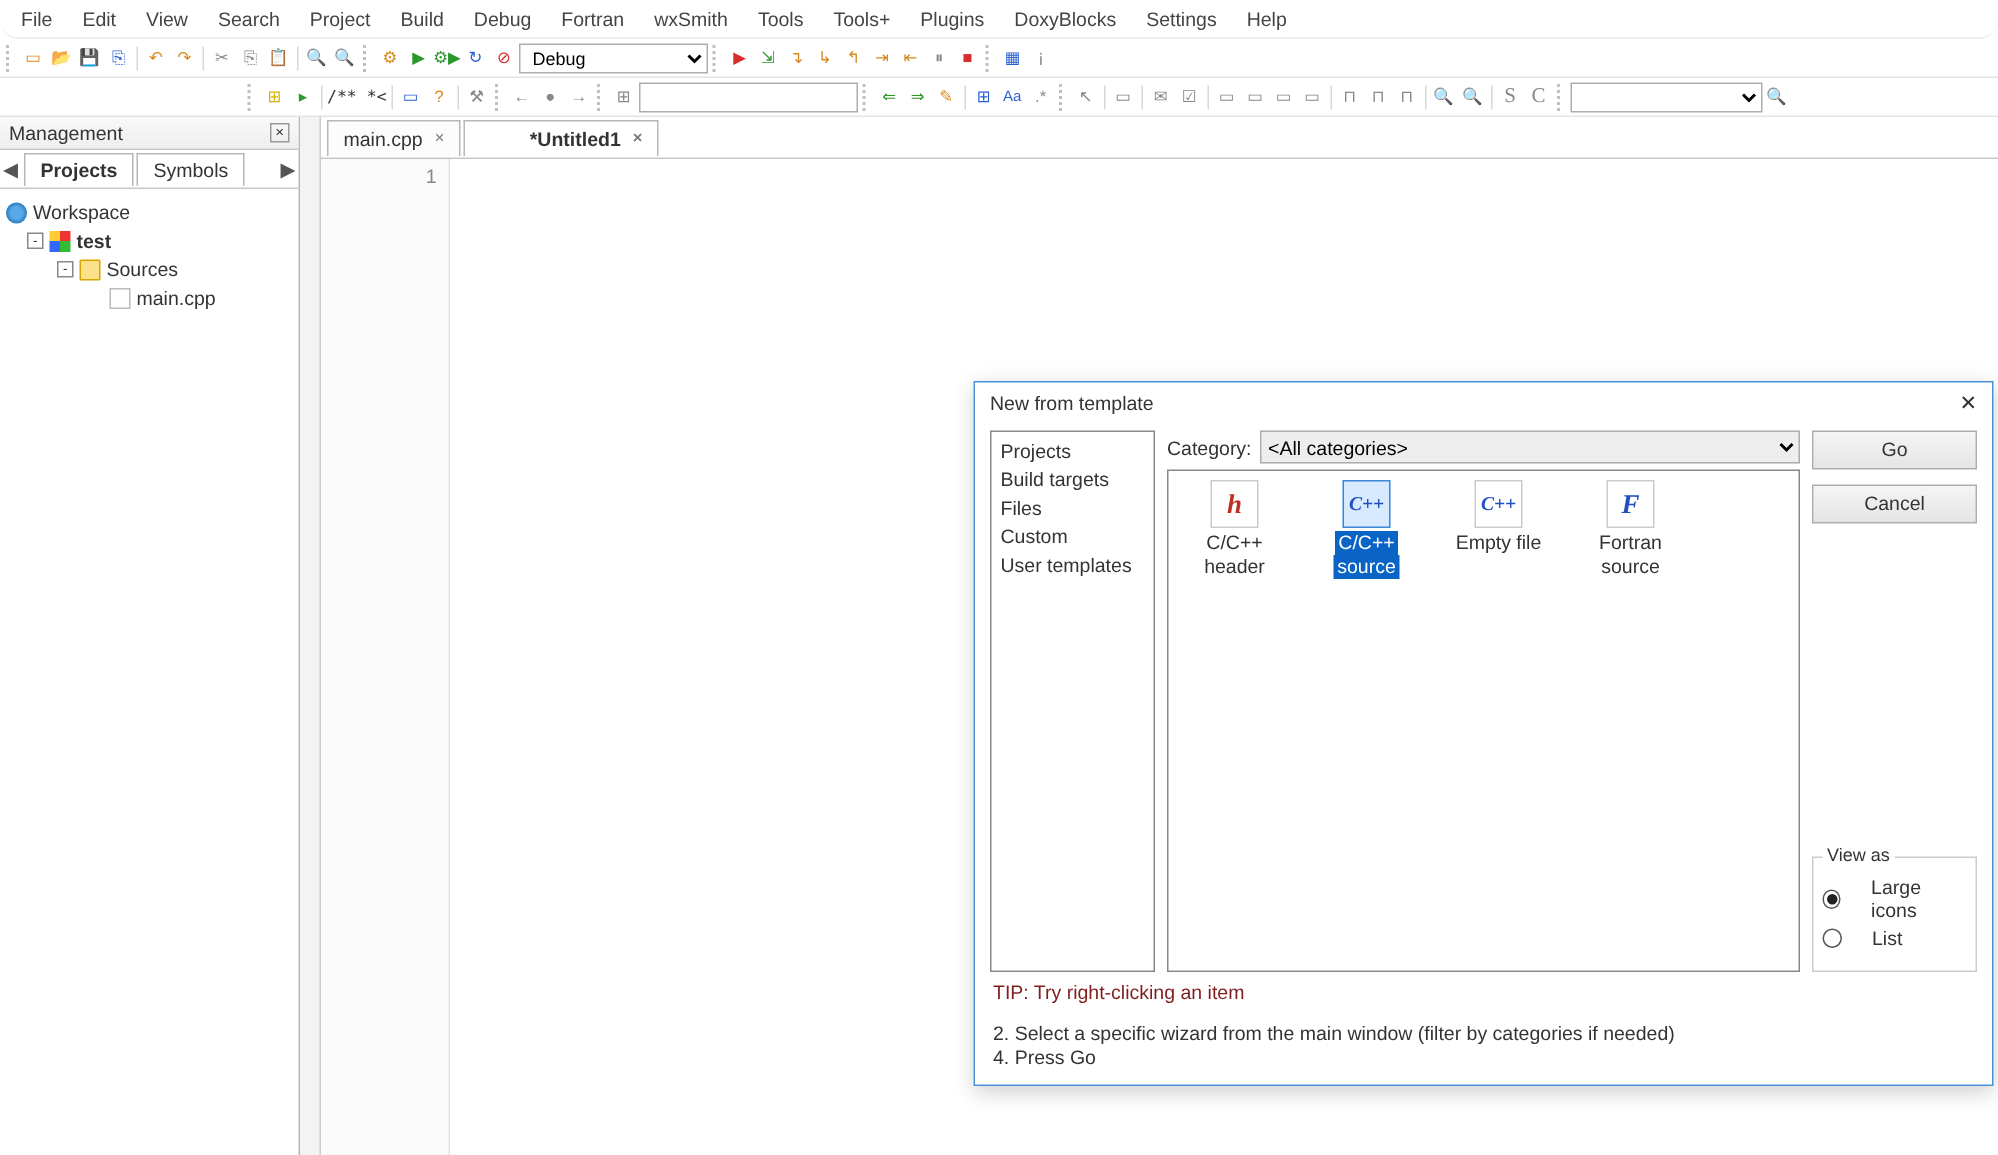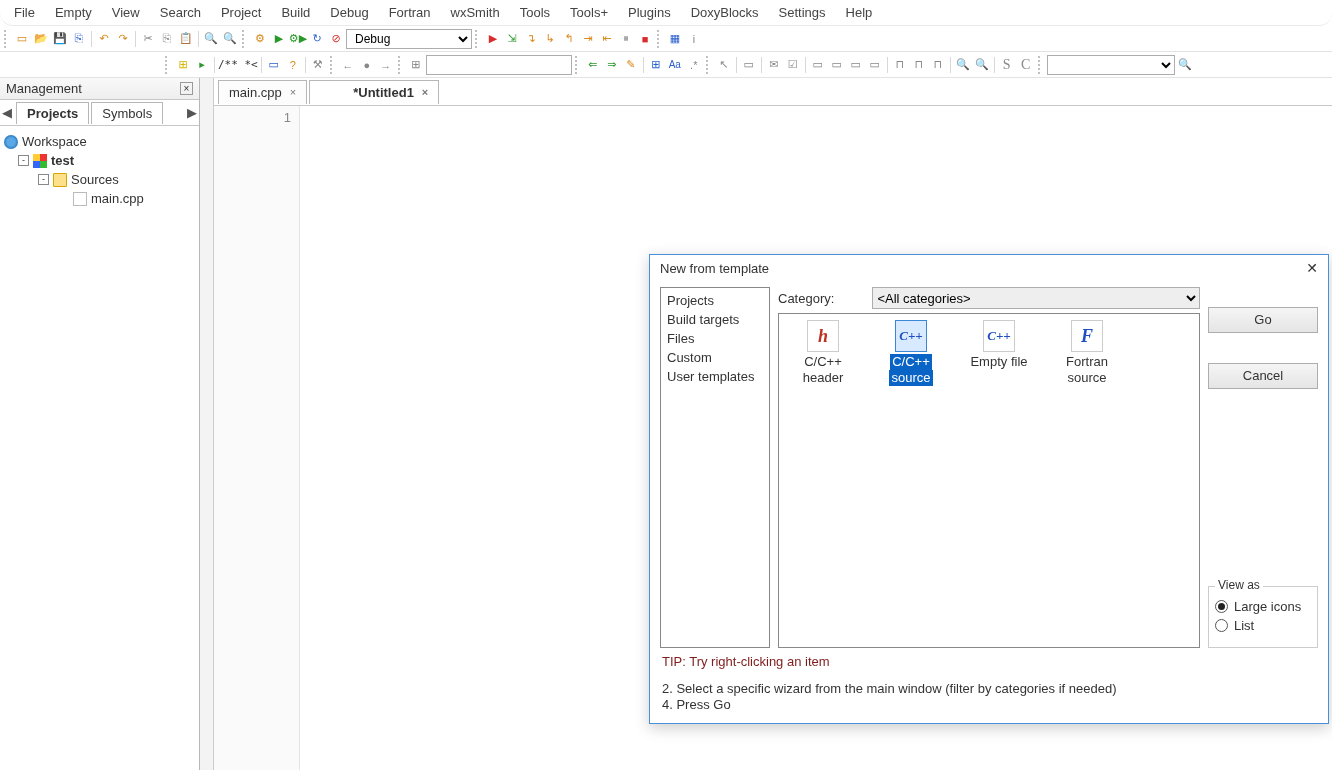--- a/index.html
+++ b/index.html
@@ -50,51 +50,51 @@
 
 
 .dialog { position: absolute; left: 649px; top: 254px; width: 680px; height: 470px; background: #fff; border: 1px solid #4a90d9; box-shadow: 0 4px 14px rgba(0,0,0,0.2); display: flex; flex-direction: column; }
 .dlg-title { display: flex; justify-content: space-between; align-items: center; padding: 5px 10px; font-size: 14px; }
 .dlg-close { font-size: 14px; font-family: sans-serif; }
 .dlg-body { flex: 1; display: flex; padding: 6px 10px 0 10px; gap: 8px; }
 .dlg-left { width: 110px; border: 1px solid #888; padding: 3px 2px; }
 .dlg-left div { padding: 2px 4px; }
 .dlg-mid { flex: 1; display: flex; flex-direction: column; gap: 4px; }
 .dlg-cat-row { display: flex; align-items: center; gap: 6px; }
-.dlg-cat-row select { flex: 1; height: 22px; border: 1px solid #adadad; background: #eee; margin-left: 32px; }
+.dlg-cat-row select { flex: 1; height: 22px; border: 1px solid #adadad; background: #eee; }
 .dlg-icons { flex: 1; border: 1px solid #888; padding: 6px; display: flex; gap: 12px; align-items: flex-start; }
 .tpl-item { width: 76px; text-align: center; }
 .tpl-item .ico { width: 32px; height: 32px; margin: 0 auto 2px; border: 1px solid #ccc; background: #fff; display: flex; align-items: center; justify-content: center; font-weight: bold; font-style: italic; font-size: 18px; font-family: serif; }
 .tpl-item.selected .lbl { background: #0a64c6; color: #fff; }
 .tpl-item .lbl { display: inline-block; padding: 0 2px; line-height: 16px; }
 .dlg-right { width: 110px; display: flex; flex-direction: column; gap: 10px; }
-.dlg-btn { height: 26px; background: linear-gradient(#f5f5f5,#e5e5e5); border: 1px solid #adadad; text-align: center; line-height: 24px; margin-top: 20px; }
+.dlg-btn { height: 26px; background: linear-gradient(#f5f5f5,#e5e5e5); border: 1px solid #adadad; text-align: center; line-height: 24px; }
 .view-as { border: 1px solid #ccc; padding: 8px 6px 10px; margin-top: auto; position: relative; }
 .view-as .legend { position: absolute; top: -9px; left: 6px; background: #fff; padding: 0 3px; font-size: 12px; }
-.radio-row { display: flex; align-items: center; gap: 6px; margin: 4px 0; }
+.radio-row { display: flex; align-items: center; gap: 20px; margin: 4px 0; }
 .radio { width: 13px; height: 13px; border: 1px solid #555; border-radius: 50%; display: inline-flex; align-items: center; justify-content: center; }
 .radio.checked::after { content: ''; width: 7px; height: 7px; background: #222; border-radius: 50%; }
 .dlg-foot { padding: 6px 12px 10px; }
 .tip { color: #7f1d1d; margin-bottom: 12px; }
 .steps div { margin: 1px 0; }
 
 
 .i-green { color: #2a982a; }
 .i-red { color: #d92c2c; }
 .i-blue { color: #2a5fd0; }
 .i-orange { color: #d98a1f; }
 .i-gray { color: #888; }
 .i-yellow { color: #d4b400; }
 </style>
 </head>
 <body>
 
 <div class="menubar">
   <span>File</span>
-  <span>Empty</span>
+  <span>Edit</span>
   <span>View</span>
   <span>Search</span>
   <span>Project</span>
   <span>Build</span>
   <span>Debug</span>
   <span>Fortran</span>
   <span>wxSmith</span>
   <span>Tools</span>
   <span>Tools+</span>
   <span>Plugins</span>

